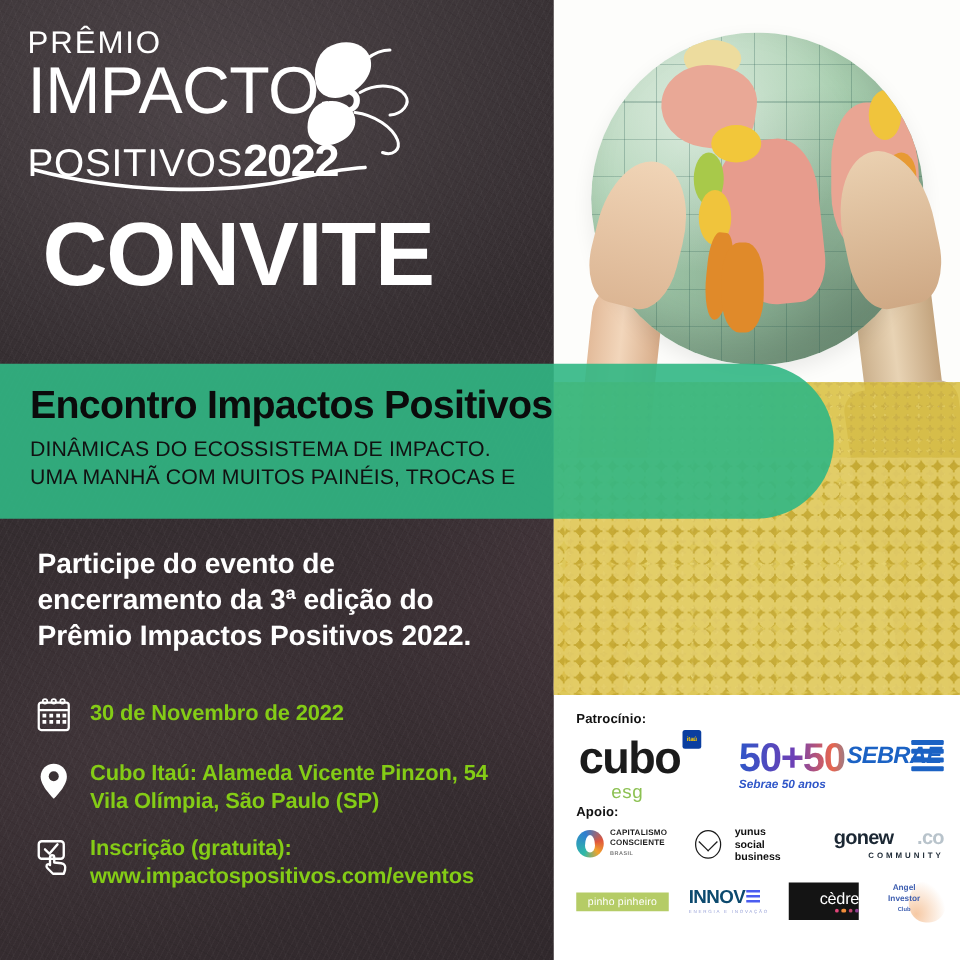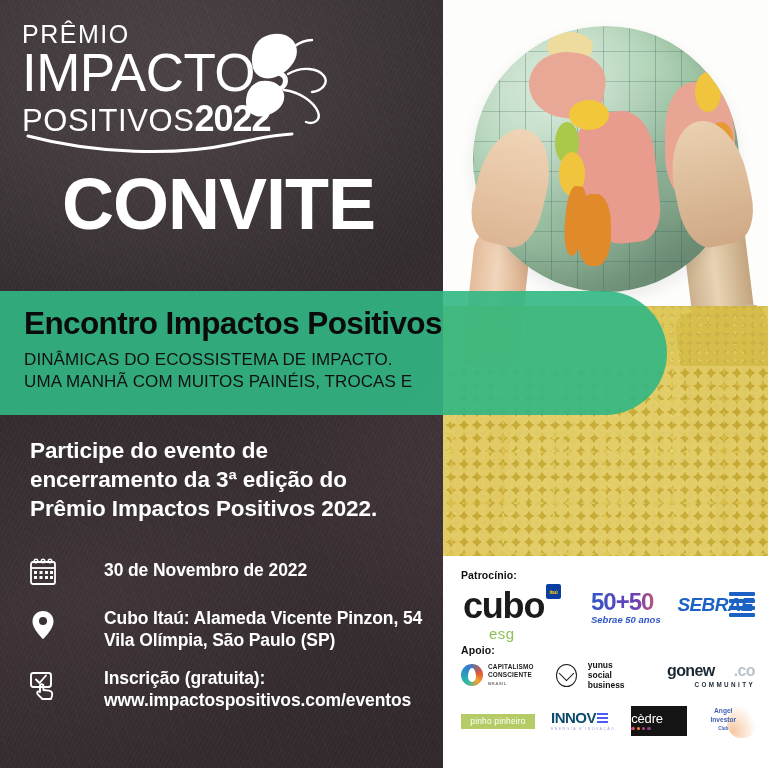--- a/index.html
+++ b/index.html
@@ -105,29 +105,29 @@
   .l-africa{right:4px;top:56px;width:70px;height:120px;background:#e9a593;
             border-radius:40% 48% 46% 40%;}
   .l-afr-y{right:18px;top:46px;width:26px;height:40px;background:#f0c43c;border-radius:50%;}
   .l-afr-o{right:6px;top:96px;width:24px;height:36px;background:#e79a34;border-radius:50%;}
   .l-green{left:74px;top:6px;width:46px;height:30px;background:#eddc9e;border-radius:50%;}
 
   
   .logo{position:absolute;left:22px;top:22px;width:300px;color:#fff;}
   .logo .l1{font-size:25px;letter-spacing:1.5px;font-weight:400;line-height:1;}
   .logo .l2{font-size:53px;font-weight:400;letter-spacing:-.5px;line-height:.96;margin-top:1px;}
-  .logo .l3{font-size:31px;font-weight:400;letter-spacing:.6px;line-height:1;margin-top:2px;}
+  .logo .l3{font-size:31px;font-weight:400;letter-spacing:.6px;line-height:1;margin-top:12px;}
   .logo .l3 b{font-weight:700;letter-spacing:-1px;font-size:36px;}
   .logo .swoosh{position:absolute;left:4px;top:110px;width:268px;height:22px;}
   .butterfly{position:absolute;right:-8px;top:8px;width:112px;height:112px;}
 
   
   .convite{
     position:absolute;left:34px;top:168px;
-    color:#fff;font-size:72px;font-weight:700;letter-spacing:-1px;line-height:1;margin-left:28px;
+    color:#fff;font-size:72px;font-weight:700;letter-spacing:-1px;line-height:1;
   }
 
   
   .band{
     position:absolute;left:0;top:291px;width:667px;height:124px;
     background:rgba(49,183,132,.90);
     border-radius:0 62px 62px 0;
   }
   .band .title{
     position:absolute;left:24px;top:17px;
@@ -142,21 +142,21 @@
   
   .lead{
     position:absolute;left:30px;top:437px;
     color:#fff;font-size:22.5px;font-weight:700;line-height:1.28;letter-spacing:-.1px;
   }
 
   
   .details{position:absolute;left:28px;top:553px;width:410px;}
   .row{display:flex;align-items:flex-start;margin-bottom:15px;}
   .row .ic{width:44px;min-width:44px;height:38px;display:flex;align-items:center;justify-content:flex-start;}
-  .row .tx{color:#ffffff;font-size:17.5px;font-weight:600;line-height:1.26;padding-top:6px;letter-spacing:-.1px;margin-left:32px;}
+  .row .tx{color:#84cc16;font-size:17.5px;font-weight:600;line-height:1.26;padding-top:6px;letter-spacing:-.1px;}
   .row.rowloc .tx,.row.rowreg .tx{padding-top:1px;}
 
   
   .sponsors{
     position:absolute;left:443px;top:556px;width:325px;height:212px;
     background:#fff;
   }
   .sp-label{position:absolute;font-size:10.5px;font-weight:700;color:#111;letter-spacing:.1px;text-align:right;}
   .sp-pat{left:18px;top:13px;}
   .sp-apo{left:18px;top:88px;}
@@ -164,21 +164,21 @@
   
   .cubo{position:absolute;left:20px;top:32px;width:96px;height:46px;}
   .cubo .word{font-size:36px;font-weight:700;color:#1b1b1b;letter-spacing:-1.2px;line-height:1;}
   .cubo .esg{font-size:15px;color:#8cc152;letter-spacing:.5px;line-height:1;margin-top:2px;margin-left:26px;}
   .cubo .itau{position:absolute;right:-2px;top:-4px;width:15px;height:15px;background:#0a3ea0;border-radius:2px;
               display:flex;align-items:center;justify-content:center;}
   .cubo .itau span{font-size:5px;color:#ffcc00;font-weight:700;letter-spacing:-.2px;}
 
   
   .sebrae{position:absolute;left:148px;top:34px;width:162px;height:42px;}
-  .sb-5050{font-size:24px;font-weight:800;line-height:1;letter-spacing:-1px;
+  .sb-5050{font-size:32px;font-weight:800;line-height:1;letter-spacing:-1px;
     background:linear-gradient(90deg,#2f56c8,#6f3fb5 28%,#e8654e 46%,#2f9cd8 62%,#2f56c8 100%);
     -webkit-background-clip:text;background-clip:text;color:transparent;}
   .sb-anos{font-size:9.5px;font-weight:700;color:#2f56c8;font-style:italic;line-height:1;margin-top:1px;}
   .sb-word{position:absolute;right:0;top:4px;font-size:19px;font-weight:800;font-style:italic;color:#1b62c4;letter-spacing:-.6px;}
   .sb-bars{position:absolute;right:-2px;top:-2px;width:26px;height:32px;}
   .sb-bars i{display:block;height:4px;background:#1b62c4;margin-bottom:3px;border-radius:1px;}
 
   
   .apoio1{position:absolute;left:18px;top:104px;width:294px;display:flex;align-items:center;gap:22px;}
   .apoio2{position:absolute;left:18px;top:148px;width:296px;display:flex;align-items:center;gap:16px;}
@@ -204,21 +204,21 @@
   .pinho{width:74px;height:15px;background:#b5cc66;display:flex;align-items:center;justify-content:center;}
   .pinho span{font-size:8.4px;color:#fff;letter-spacing:.2px;}
 
   .innov{line-height:1;}
   .innov .w{font-size:15px;font-weight:800;color:#0c4a6e;letter-spacing:-.5px;}
   .innov .bars{display:inline-block;width:11px;vertical-align:middle;margin-left:1px;}
   .innov .bars i{display:block;height:2.4px;background:#4b5df0;margin-bottom:1.6px;}
   .innov .sub{font-size:3.6px;color:#9aa3d8;letter-spacing:1.4px;margin-top:2px;}
 
   .cedre{width:56px;height:30px;background:#141414;display:flex;flex-direction:column;
-    align-items:flex-start;justify-content:center;}
+    align-items:flex-end;justify-content:center;}
   .cedre .w{font-size:13px;color:#fff;font-weight:500;letter-spacing:-.2px;line-height:1;}
   .cedre .dots{display:flex;gap:2px;margin-top:2px;}
   .cedre .dots i{width:3.4px;height:3.4px;border-radius:50%;display:block;}
 
   .angel{position:relative;width:52px;height:34px;}
   .angel .wing{position:absolute;right:-2px;top:0;width:30px;height:34px;
     background:radial-gradient(ellipse at 20% 80%, #f6c9a4, rgba(246,201,164,0) 70%);
     border-radius:60% 40% 50% 50%;}
   .angel .tx{position:absolute;left:0;top:3px;font-size:6.6px;font-weight:700;color:#3f5fb0;
     line-height:1.3;text-align:center;width:40px;}

